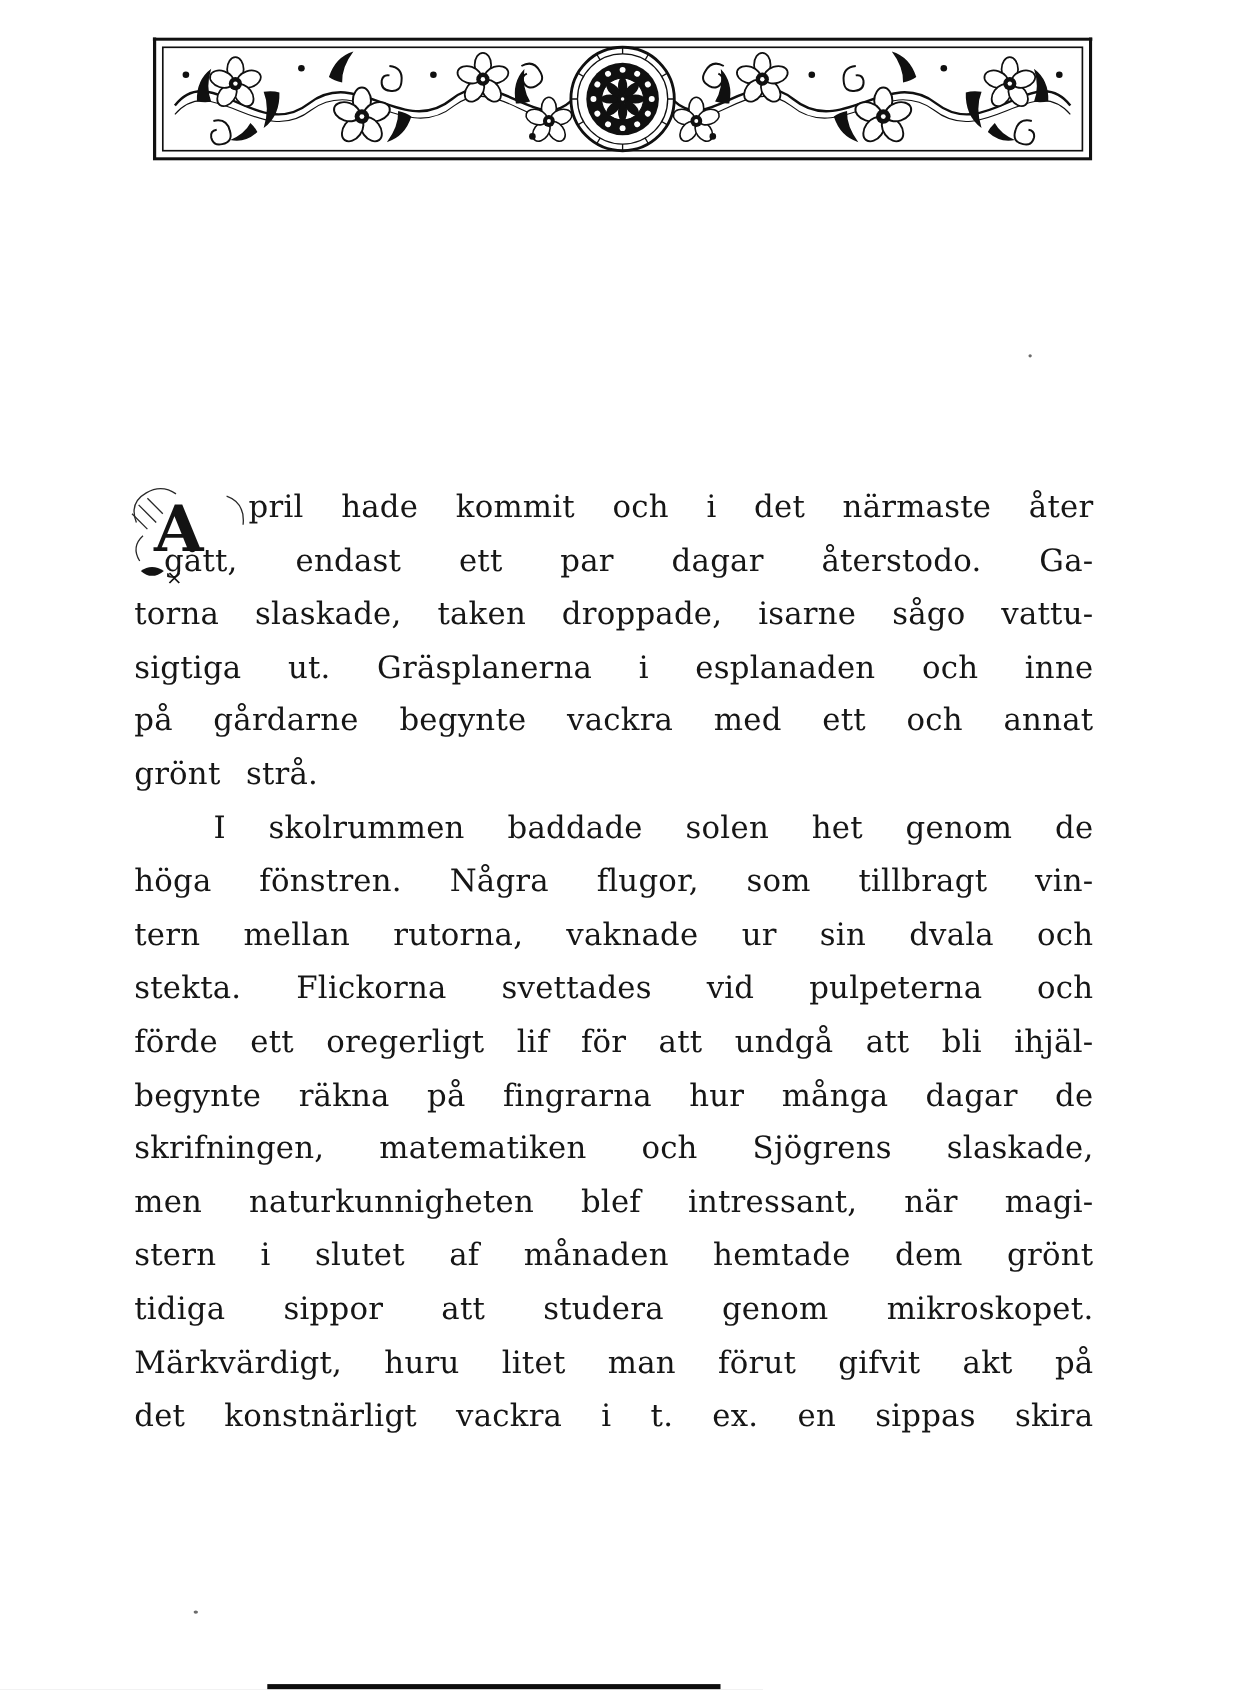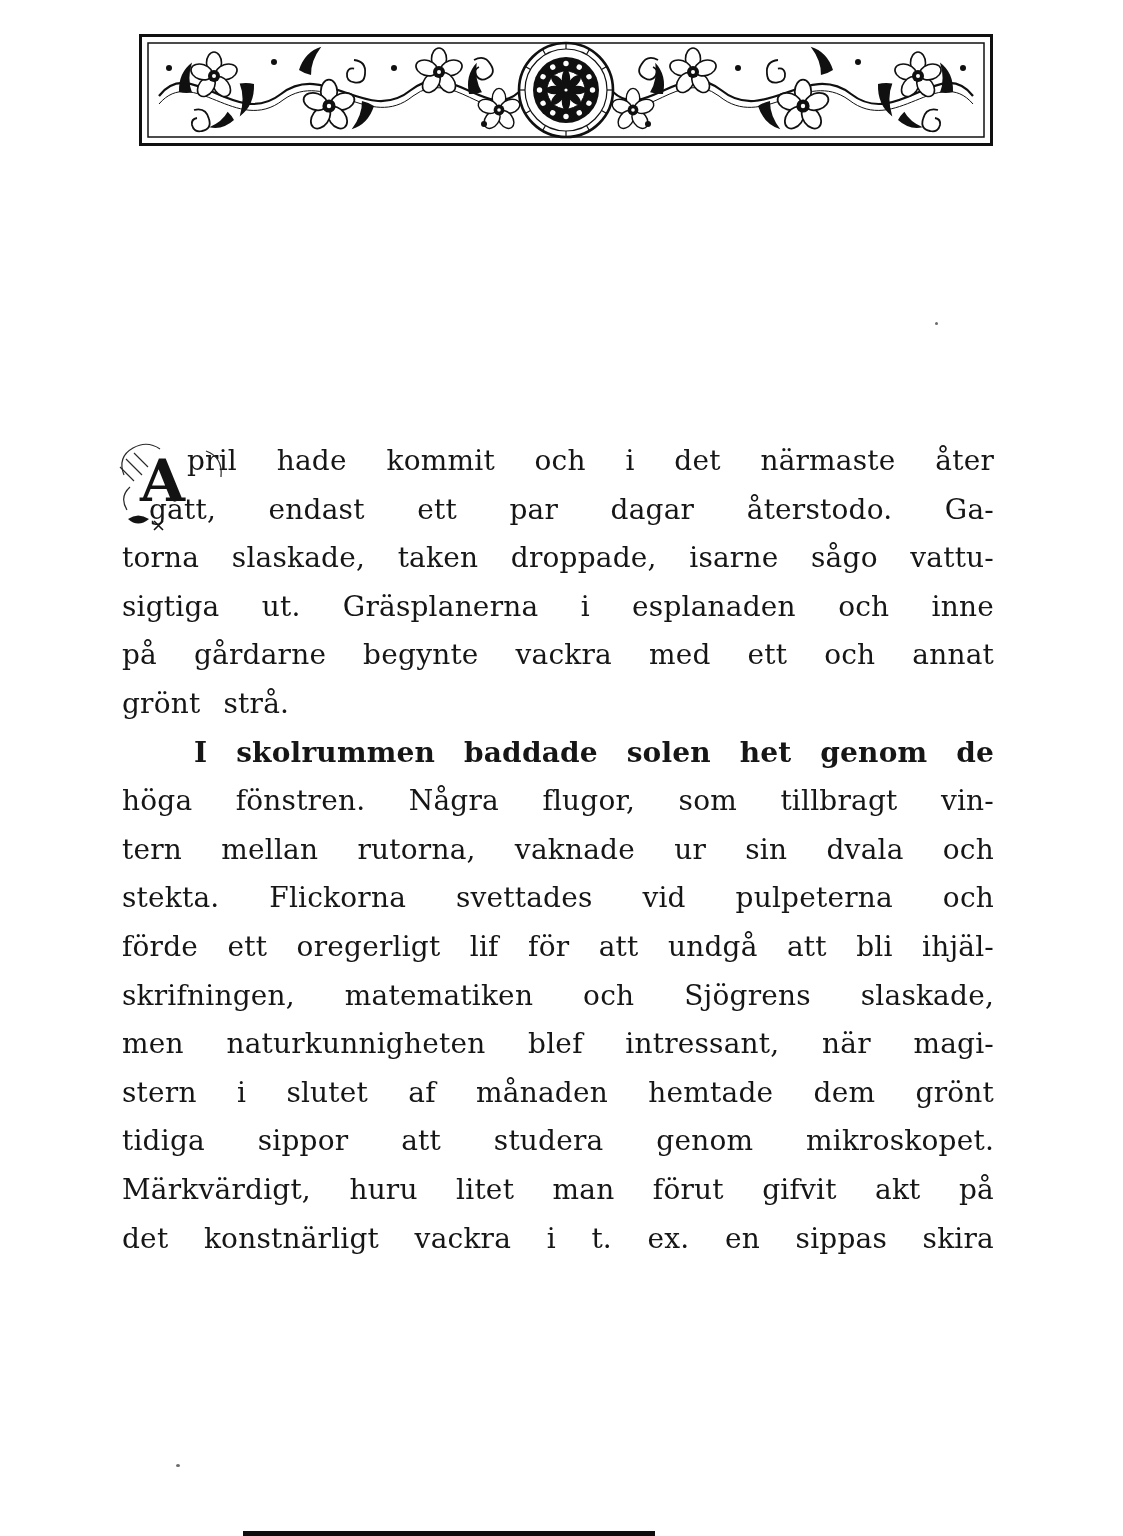--- a/index.html
+++ b/index.html
@@ -17,24 +17,24 @@
   .textblock { position:absolute; left:122px; top:437px; width:872px; }
   .line {
     font-size:28px;
     line-height:48.6px;
     text-align:justify;
     text-align-last:justify;
     -moz-text-align-last:justify;
     letter-spacing:0.2px;
     color:#161616;
   }
-  .ln-cap1 { margin-left:65px; }
+  .ln-cap1 { margin-left:104px; }
   .ln-cap2 { margin-left:27px; }
   .ln-end  { text-align-last:left; -moz-text-align-last:left; word-spacing:14px; }
-  .ln-indent { text-indent:72px;font-weight:bold; }
+  .ln-indent { text-indent:72px; }
   .dropcap-wrap { position:absolute; left:-8px; top:0; width:130px; height:102px; }
   .speck { position:absolute; background:#6b6b6b; border-radius:50%; }
   .speck-a { left:935px; top:322px; width:3px; height:3px; }
   .speck-b { left:176px; top:1464px; width:4px; height:3px; }
   .edge-artifact { position:absolute; left:243px; bottom:0; width:412px; height:5px; background:#0d0d0d; }
 </style>
 </head>
 <body>
 
 <div class="page">
@@ -161,20 +161,21 @@
     <div class="line">torna slaskade, taken droppade, isarne sågo vattu-</div>
     <div class="line">sigtiga ut. Gräsplanerna i esplanaden och inne</div>
     <div class="line">på gårdarne begynte vackra med ett och annat</div>
     <div class="line ln-end">grönt strå.</div>
 
     <div class="line ln-indent">I skolrummen baddade solen het genom de</div>
     <div class="line">höga fönstren. Några flugor, som tillbragt vin-</div>
     <div class="line">tern mellan rutorna, vaknade ur sin dvala och</div>
     <div class="line">stekta. Flickorna svettades vid pulpeterna och</div>
     <div class="line">förde ett oregerligt lif för att undgå att bli ihjäl-</div>
+    <div class="line">begynte räkna på fingrarna hur många dagar de</div>
     <div class="line">skrifningen, matematiken och Sjögrens slaskade,</div>
     <div class="line">men naturkunnigheten blef intressant, när magi-</div>
     <div class="line">stern i slutet af månaden hemtade dem grönt</div>
     <div class="line">tidiga sippor att studera genom mikroskopet.</div>
     <div class="line">Märkvärdigt, huru litet man förut gifvit akt på</div>
     <div class="line">det konstnärligt vackra i t. ex. en sippas skira</div>
   </div>
 
   <div class="speck speck-a"></div>
   <div class="speck speck-b"></div>

